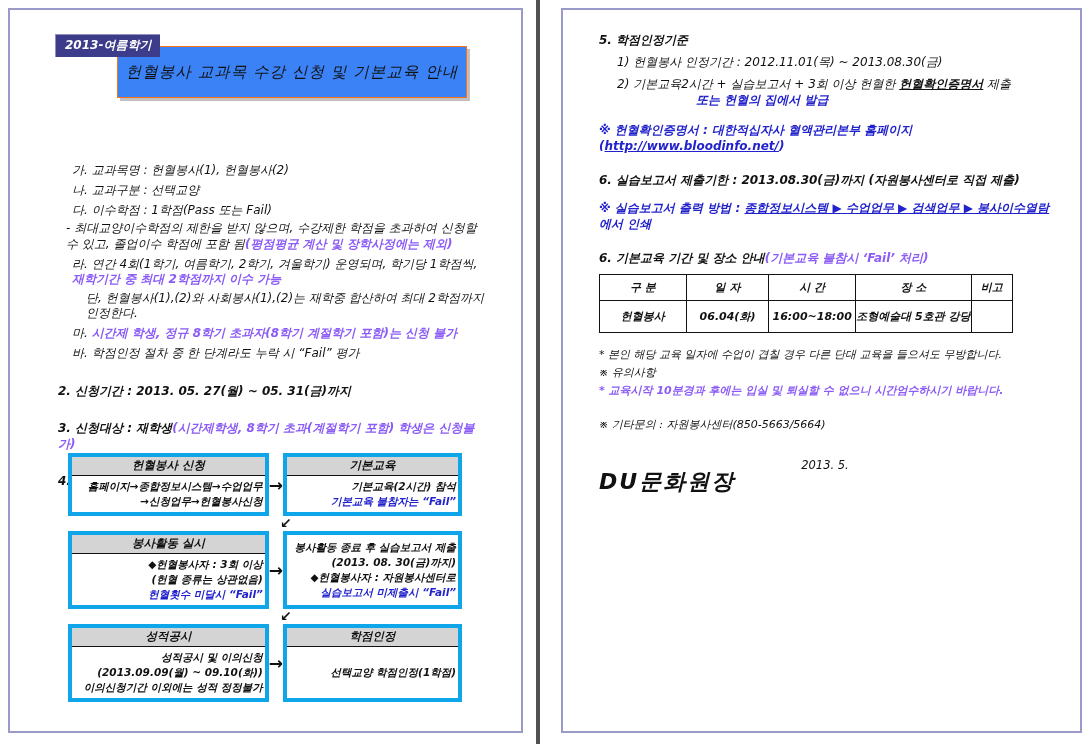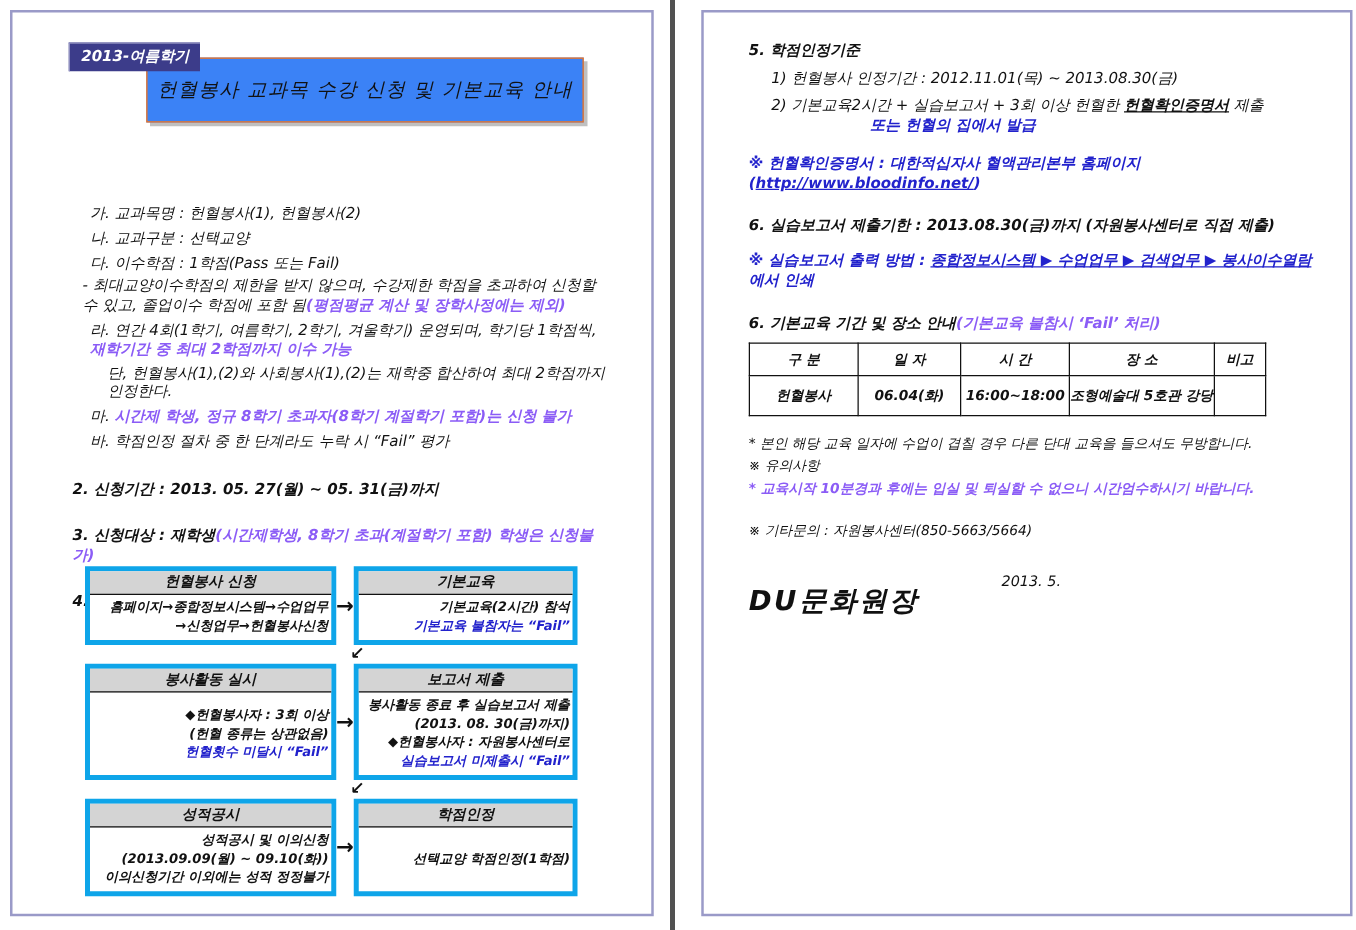--- a/index.html
+++ b/index.html
@@ -116,21 +116,20 @@
         <div class="fbox fbox-l">
           <div class="fhead">봉사활동 실시</div>
           <div class="fbody">
             <span>◆헌혈봉사자 : 3회 이상</span>
             <span>(헌혈 종류는 상관없음)</span>
             <span class="blue">헌혈횟수 미달시 “Fail”</span>
           </div>
         </div>
         <div class="farrow">→</div>
         <div class="fbox fbox-r">
-          <div class="fhead">보고서 제출</div>
           <div class="fbody">
             <span>봉사활동 종료 후 실습보고서 제출</span>
             <span>(2013. 08. 30(금)까지)</span>
             <span>◆헌혈봉사자 : 자원봉사센터로</span>
             <span class="blue">실습보고서 미제출시 “Fail”</span>
           </div>
         </div>
       </div>
 
       <div class="fdiag">↙</div>

